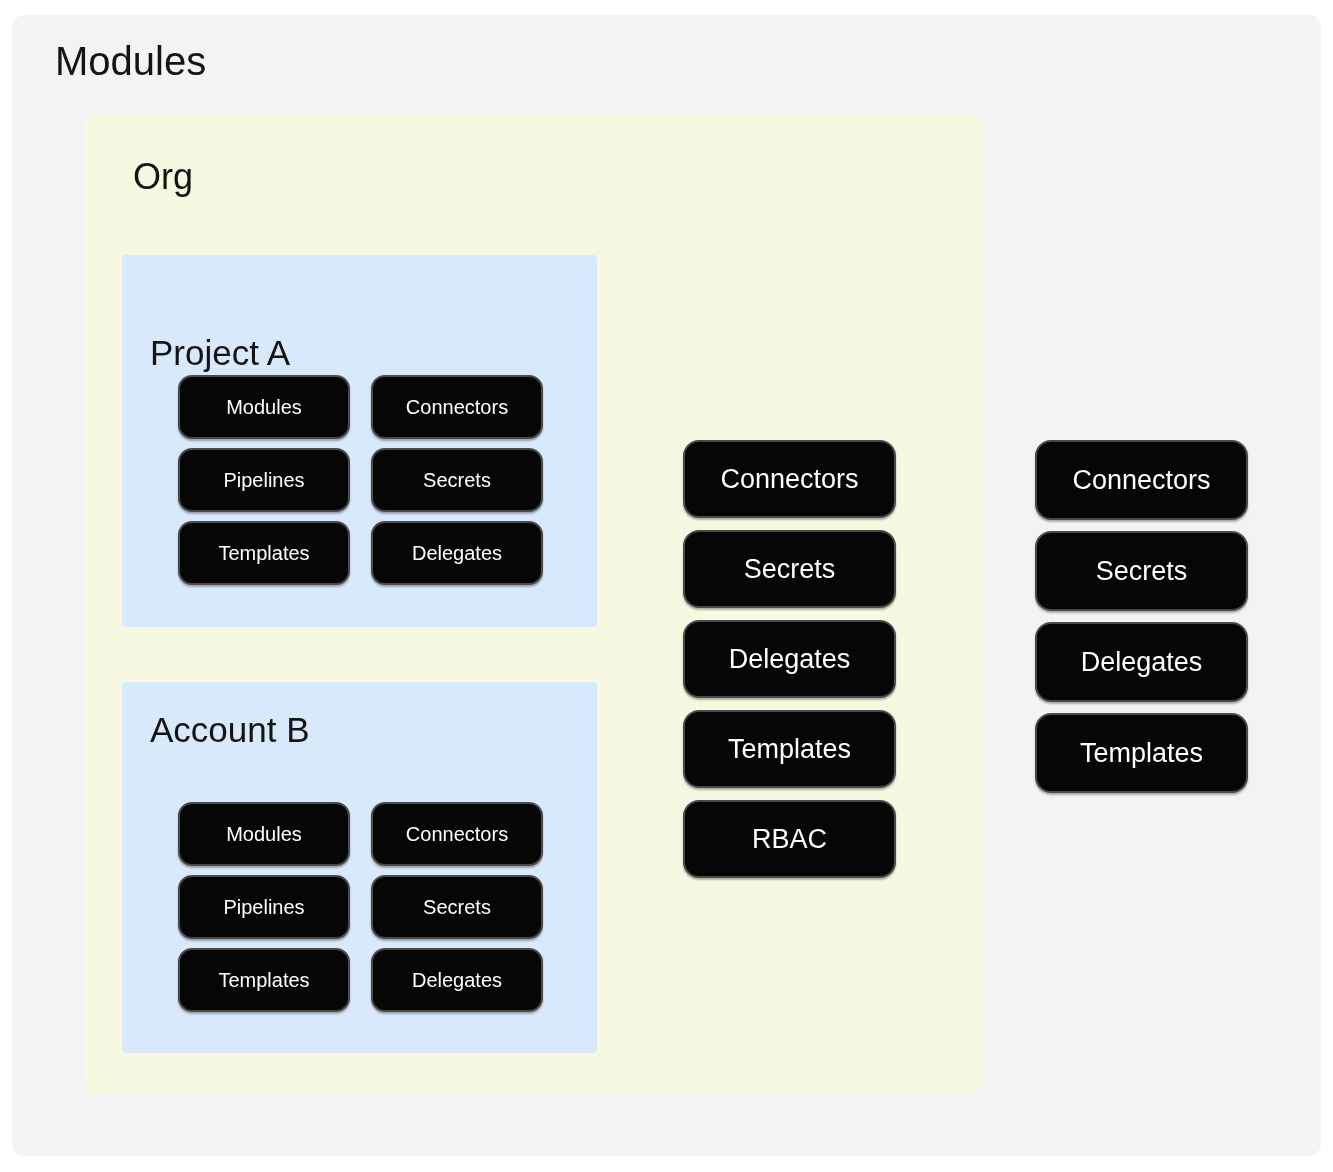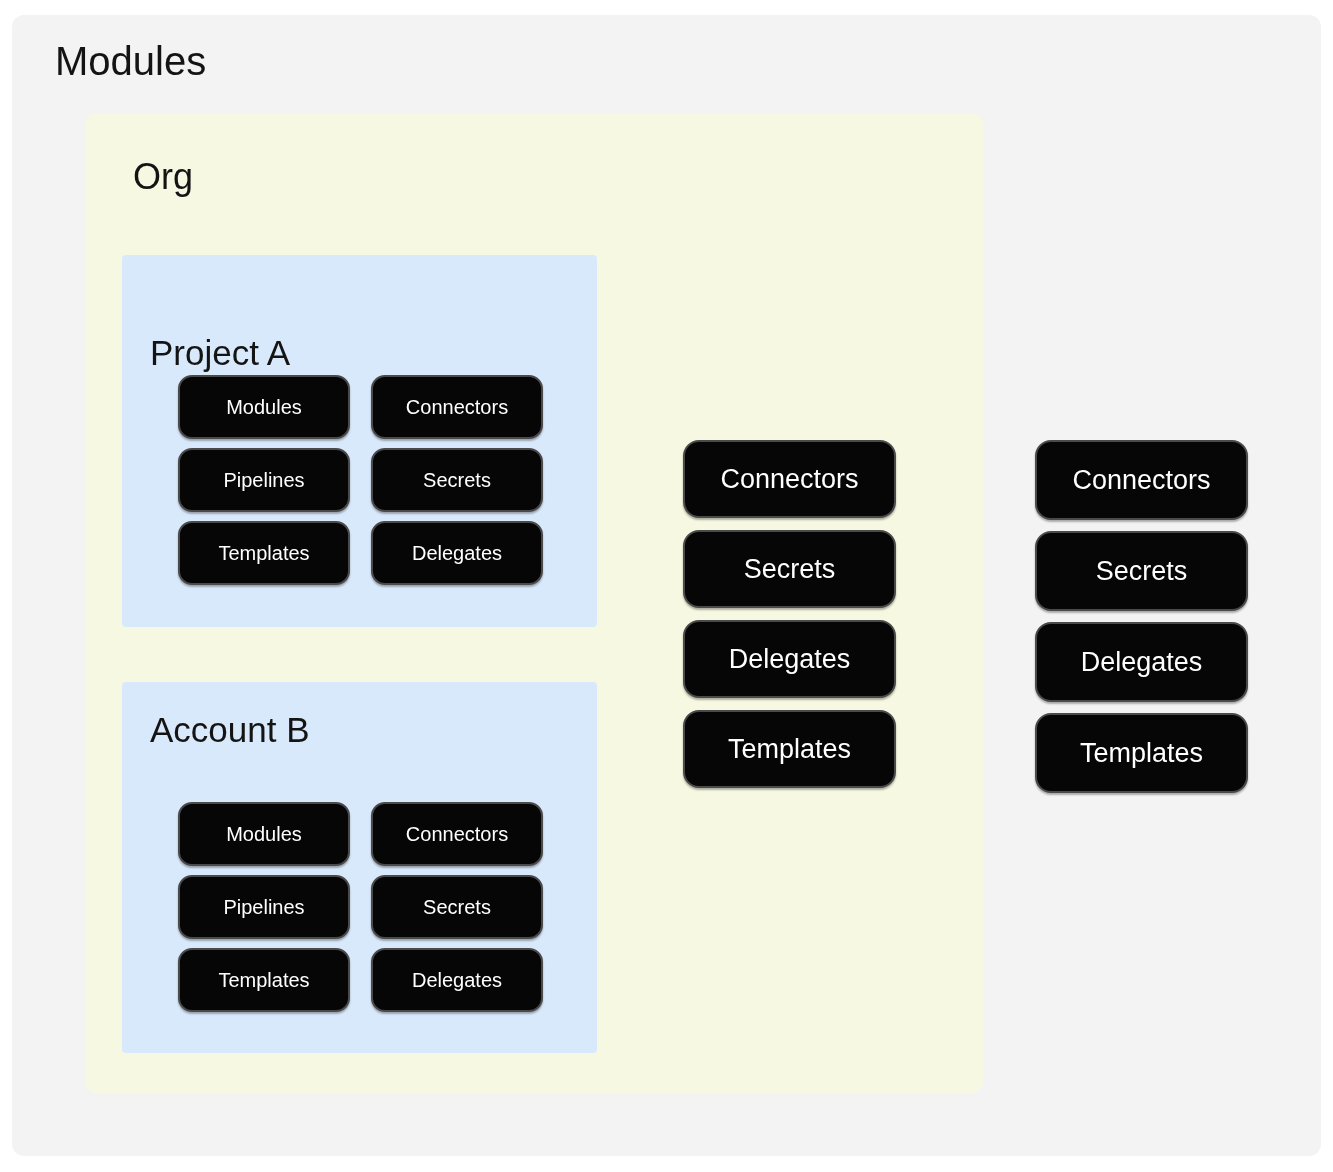--- a/index.html
+++ b/index.html
@@ -120,20 +120,21 @@
     <div class="node">Secrets</div>
     <div class="node">Templates</div>
     <div class="node">Delegates</div>
   </div>
 
   <div class="node-column org-column">
     <div class="node">Connectors</div>
     <div class="node">Secrets</div>
     <div class="node">Delegates</div>
     <div class="node">Templates</div>
+    <div class="node">RBAC</div>
   </div>
 
   <div class="node-column account-column">
     <div class="node">Connectors</div>
     <div class="node">Secrets</div>
     <div class="node">Delegates</div>
     <div class="node">Templates</div>
   </div>
 
 </div>

